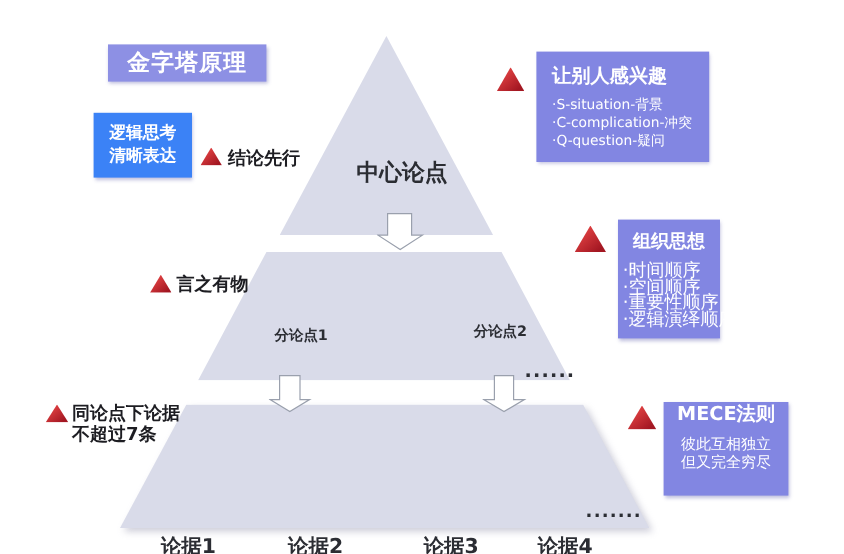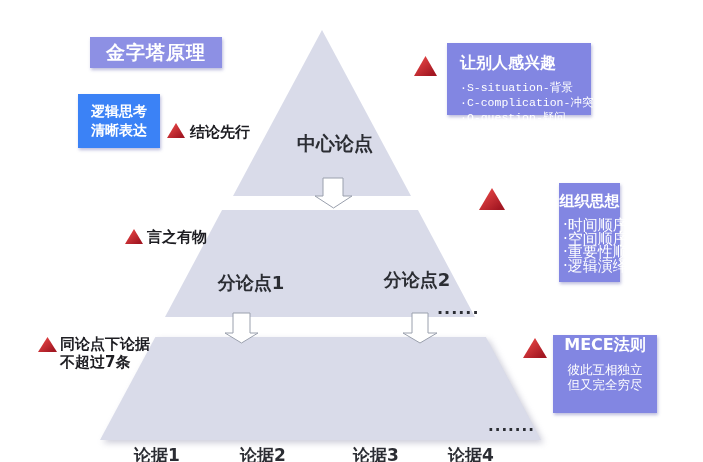--- a/index.html
+++ b/index.html
@@ -13,40 +13,40 @@
          clip-path:polygon(50% 0,100% 100%,0 100%);}
   #tier2{left:165px;top:210px;width:310px;height:107px;
          clip-path:polygon(18.4% 0,81.6% 0,100% 100%,0 100%);}
   #tier3wrap{position:absolute;left:100px;top:337px;width:441px;height:103px;
          filter:drop-shadow(3px 3px 3px rgba(130,130,160,.40));}
   #tier3{position:relative;width:441px;height:103px;background:#d9dbe9;
          clip-path:polygon(12.55% 0,87.5% 0,100% 100%,0 100%);}
   
   .pyr-label{position:absolute;color:#2b2d33;font-weight:bold;text-align:center;white-space:nowrap;}
   .pyr-label.big{font-size:19px;}
-  .pyr-label.mid{font-size:18px;}
+  .pyr-label.mid{font-size:12px;}
   .pyr-label.small{font-size:17px;margin-top:29px;}
   .dots{position:absolute;color:#2b2d33;font-weight:bold;letter-spacing:1px;white-space:nowrap;}
   
   .arrow{position:absolute;}
   
   .pbox{position:absolute;background:#8286e2;color:#ffffff;
         box-shadow:1px 2px 3px rgba(90,90,170,.40);}
   .pbox .btitle{font-weight:bold;white-space:nowrap;}
   .pbox .bline{white-space:nowrap;}
   #title-box{left:90px;top:37px;width:132px;height:31px;background:#8d90e4;
              font-size:19px;font-weight:bold;text-align:center;line-height:31px;letter-spacing:1px;}
   #left-box{left:78px;top:94px;width:82px;height:54px;background:#3b82f6;
             font-size:14px;font-weight:bold;text-align:center;padding-top:8px;line-height:19px;
             box-sizing:border-box;}
-  #box-scq{left:447px;top:43px;width:144px;height:72px;box-sizing:border-box;padding:10px 0 0 13px;font-family:Liberation Mono, monospace;}
+  #box-scq{left:447px;top:43px;width:144px;height:92px;box-sizing:border-box;padding:10px 0 0 13px;}
   #box-scq .btitle{font-size:16px;}
   #box-scq .bline{font-size:11.5px;line-height:15px;}
   #box-scq .bgroup{margin-top:6px;}
-  #box-organize{left:515px;top:183px;width:61px;height:99px;box-sizing:border-box;padding-top:9px;margin-left:44px;}
+  #box-organize{left:515px;top:183px;width:85px;height:99px;box-sizing:border-box;padding-top:9px;}
   #box-organize .btitle{font-size:15px;text-align:center;display:block;}
   #box-organize .bgroup{margin-top:8px;padding-left:4px;}
   #box-organize .bline{font-size:15px;line-height:13.5px;}
   #box-mece{left:553px;top:335px;width:104px;height:78px;box-sizing:border-box;padding-top:0;text-align:center;}
   #box-mece .btitle{font-size:16px;}
   #box-mece .bgroup{margin-top:6px;}
   #box-mece .bline{font-size:12.5px;line-height:15px;}
   
   .red-tri{position:absolute;
            background:linear-gradient(140deg,#e64545 15%,#a31722 85%);

